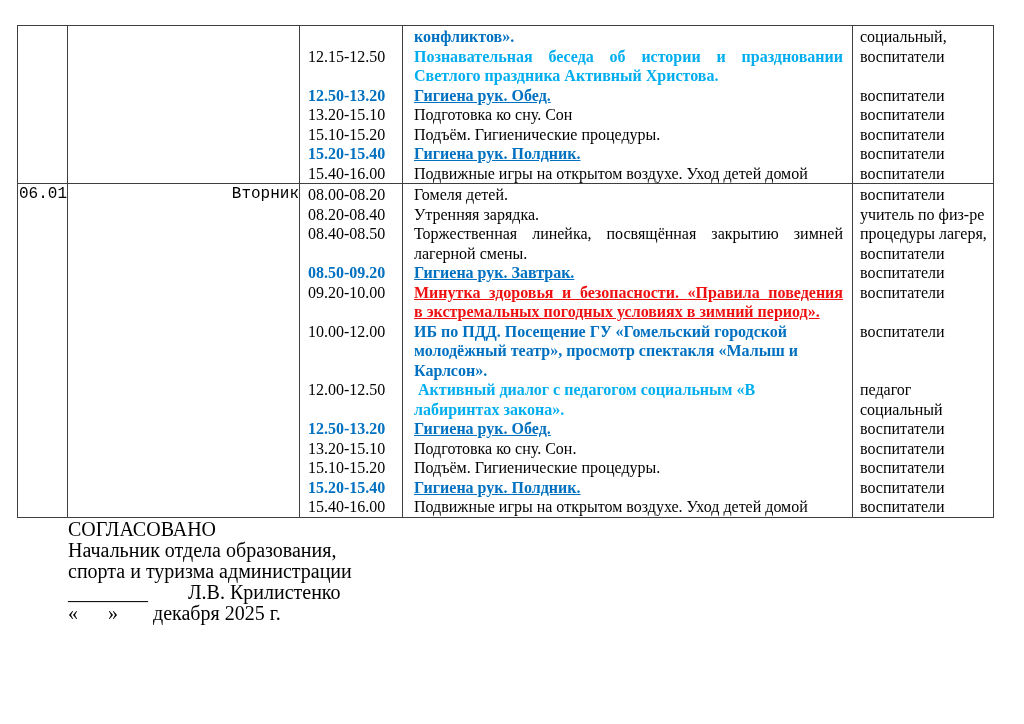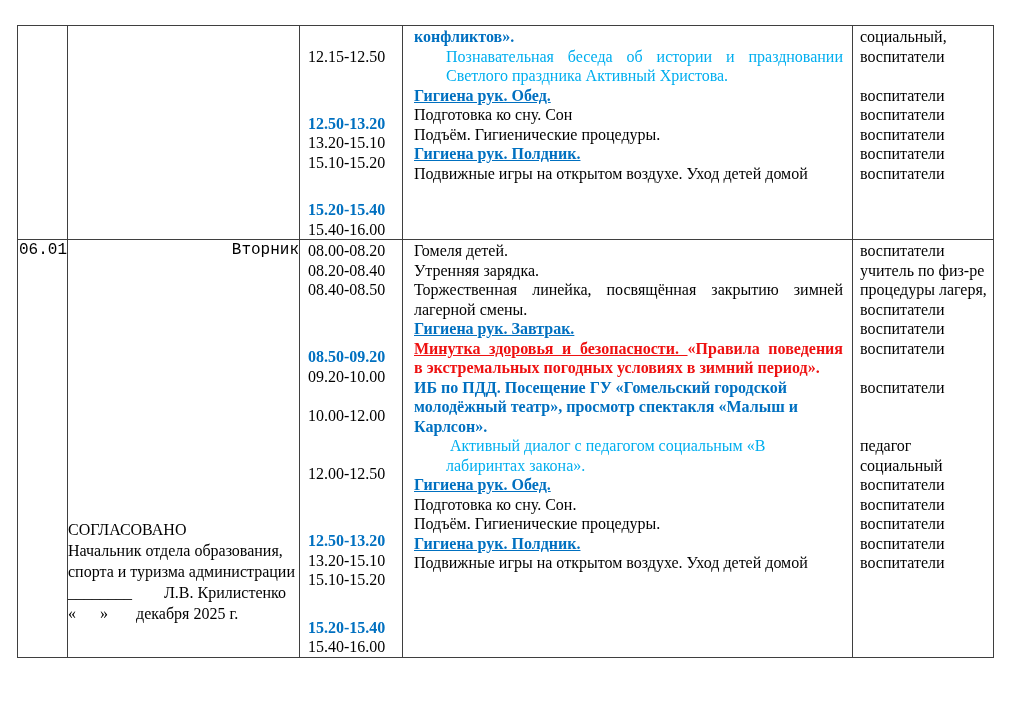--- a/index.html
+++ b/index.html
@@ -19,29 +19,29 @@
   table.sched td {
     border:1px solid var(--border);
     vertical-align:top; padding:1px 0 0 0; overflow:hidden;
   }
   .ln { height:19.5px; line-height:19.5px; font-size:16px; white-space:nowrap; }
   .c-date .ln, .c-day .ln { text-align:right;font-family:Liberation Mono, monospace; }
   .tl { padding-left:8px; }
   .rl { padding-left:7px; }
   .act { padding:0 9px 0 11px; }
   .act.just { white-space:normal; text-align:justify; text-align-last:justify; }
-  .t-blue { color:var(--blue); font-weight:bold;margin-top:28px; }
+  .t-blue { color:var(--blue); font-weight:bold; }
   .seg-normal { color:#000; }
   .seg-blue { color:var(--blue); font-weight:bold; }
   .seg-blue-underline { color:var(--blue); font-weight:bold; text-decoration:underline; }
-  .seg-lightblue { color:var(--lightblue); font-weight:normal;margin-left:32px; }
-  .seg-red { color:var(--red); font-weight:bold; }
+  .seg-lightblue { color:var(--lightblue); font-weight:bold; }
+  .seg-red { color:var(--red); font-weight:bold;text-decoration:underline; }
   .seg-red-underline { color:var(--red); font-weight:bold; text-decoration:underline; }
   .footer { position:absolute; left:68px; top:519px; }
-  .footer .f-line { font-size:16px; line-height:21px; white-space:pre; }
+  .footer .f-line { font-size:20px; line-height:21px; white-space:pre; }
 </style>
 </head>
 <body>
 
 <table class="sched">
   <colgroup>
     <col style="width:50px">
     <col style="width:232px">
     <col style="width:103px">
     <col style="width:450px">

